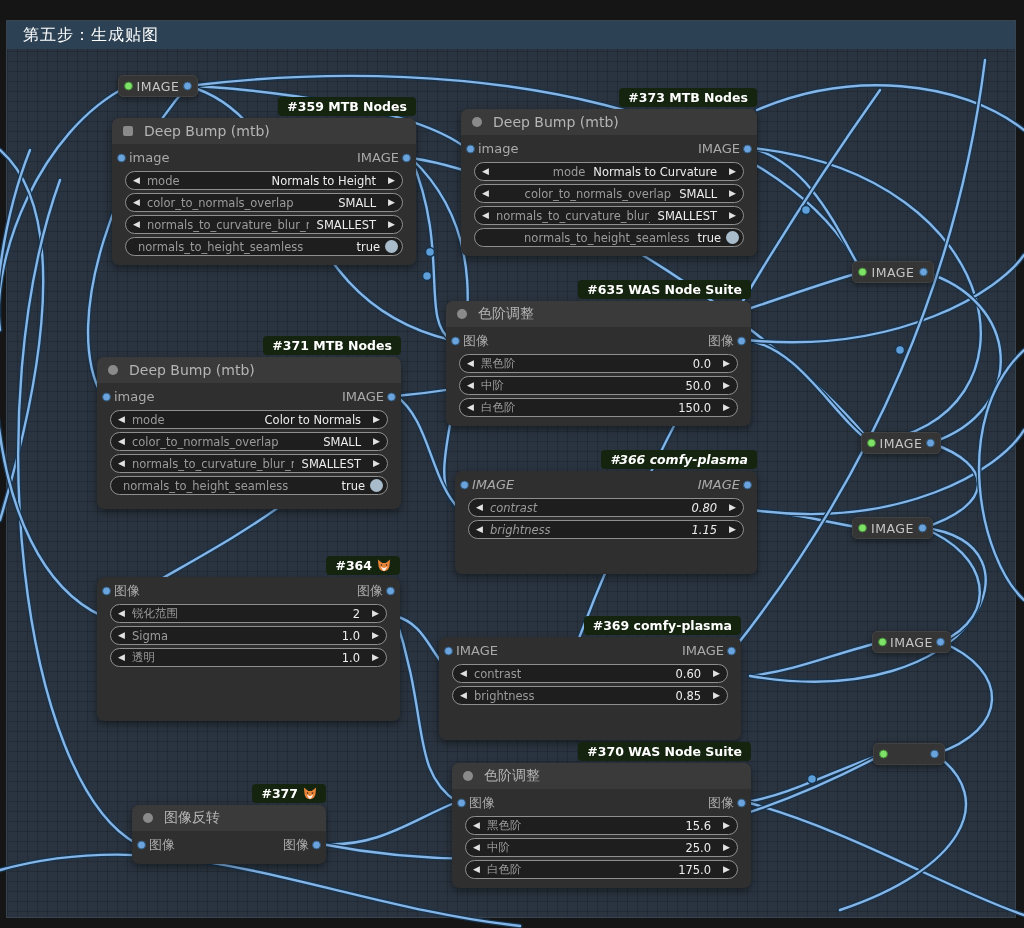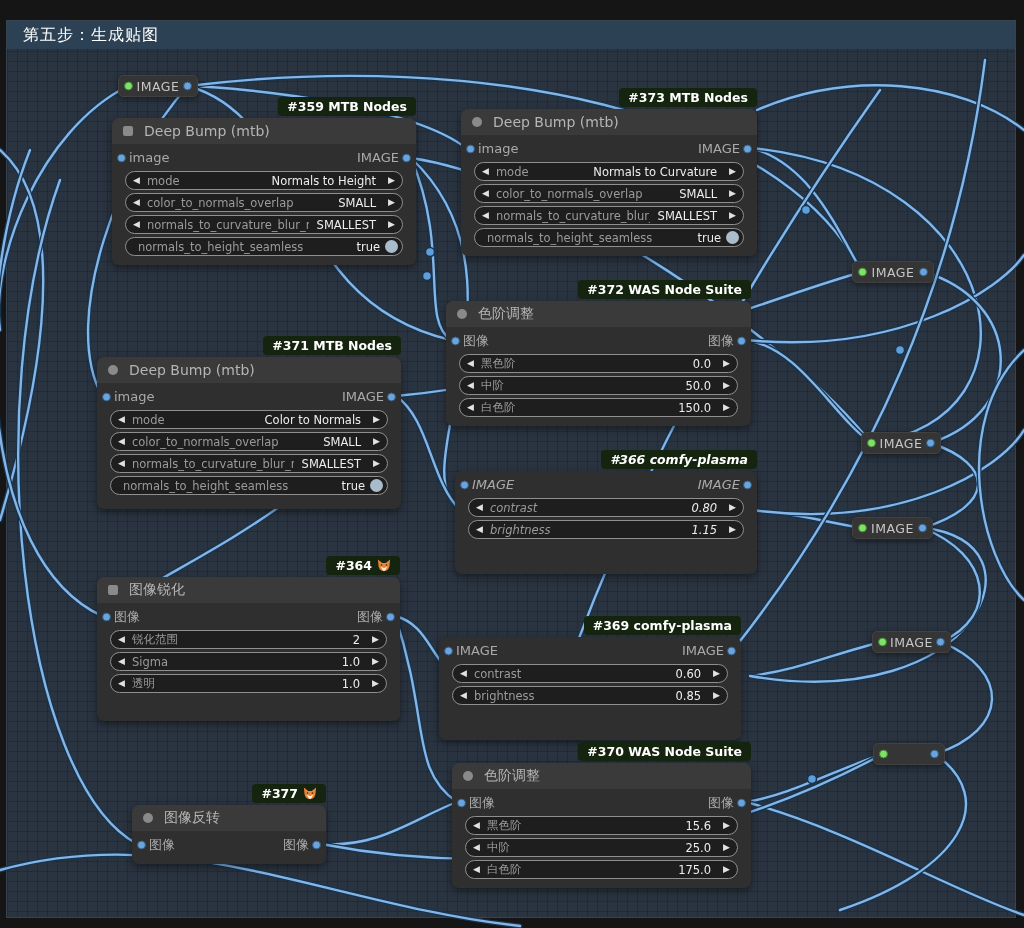--- a/index.html
+++ b/index.html
@@ -216,21 +216,21 @@
             <span class="wvalue">SMALLEST</span>
             <span class="warrow">▶</span>
           </div>
           <div class="widget toggle">
             <span class="wlabel">normals_to_height_seamless</span>
             <span class="wvalue">true</span>
             <span class="wknob"></span>
           </div>
         </div>
       </div>
-      <div class="node" style="left: 461px; top: 109px; width: 296px; height: 147px;">
+      <div class="node" style="left: 461px; top: 109px; width: 296px; height: 147px; text-align: right;">
         <div class="badge">
           <span>#373 MTB Nodes</span>
         </div>
         <div class="node-header">
           <span class="hicon circle"></span>
           <span>Deep Bump (mtb)</span>
         </div>
         <div class="slot-row">
           <span class="slot-dot in"></span>
           <span>image</span>
@@ -258,21 +258,21 @@
           </div>
           <div class="widget toggle">
             <span class="wlabel">normals_to_height_seamless</span>
             <span class="wvalue">true</span>
             <span class="wknob"></span>
           </div>
         </div>
       </div>
       <div class="node" style="left: 446px; top: 301px; width: 305px; height: 125px;">
         <div class="badge">
-          <span>#372 WAS Node Suite</span>
+          <span>#635 WAS Node Suite</span>
         </div>
         <div class="node-header">
           <span class="hicon circle"></span>
           <span>色阶调整</span>
         </div>
         <div class="slot-row">
           <span class="slot-dot in"></span>
           <span>图像</span>
           <span>图像</span>
           <span class="slot-dot out"></span>
@@ -376,24 +376,20 @@
       <div class="node" style="left: 97px; top: 577px; width: 303px; height: 144px;">
         <div class="badge">
           <span>#364</span>
           <svg class="fox" viewBox="0 0 16 14">
             <path fill="#e8853a" d="M1,0 L6,4 L10,4 L15,0 L14.3,7 C14,11 11.3,13.5 8,13.5 C4.7,13.5 2,11 1.7,7 Z"></path>
             <path fill="#f7f3ee" d="M4.2,8.2 L6.5,12 L8,13.2 L9.5,12 L11.8,8.2 L8,10.2 Z"></path>
             <circle fill="#3a2417" cx="5.2" cy="6.4" r="0.9"></circle>
             <circle fill="#3a2417" cx="10.8" cy="6.4" r="0.9"></circle>
           </svg>
         </div>
-        <div class="node-header">
-          <span class="hicon square"></span>
-          <span>图像锐化</span>
-        </div>
         <div class="slot-row">
           <span class="slot-dot in"></span>
           <span>图像</span>
           <span>图像</span>
           <span class="slot-dot out"></span>
         </div>
         <div class="widgets">
           <div class="widget">
             <span class="warrow">◀</span>
             <span class="wlabel">锐化范围</span>

